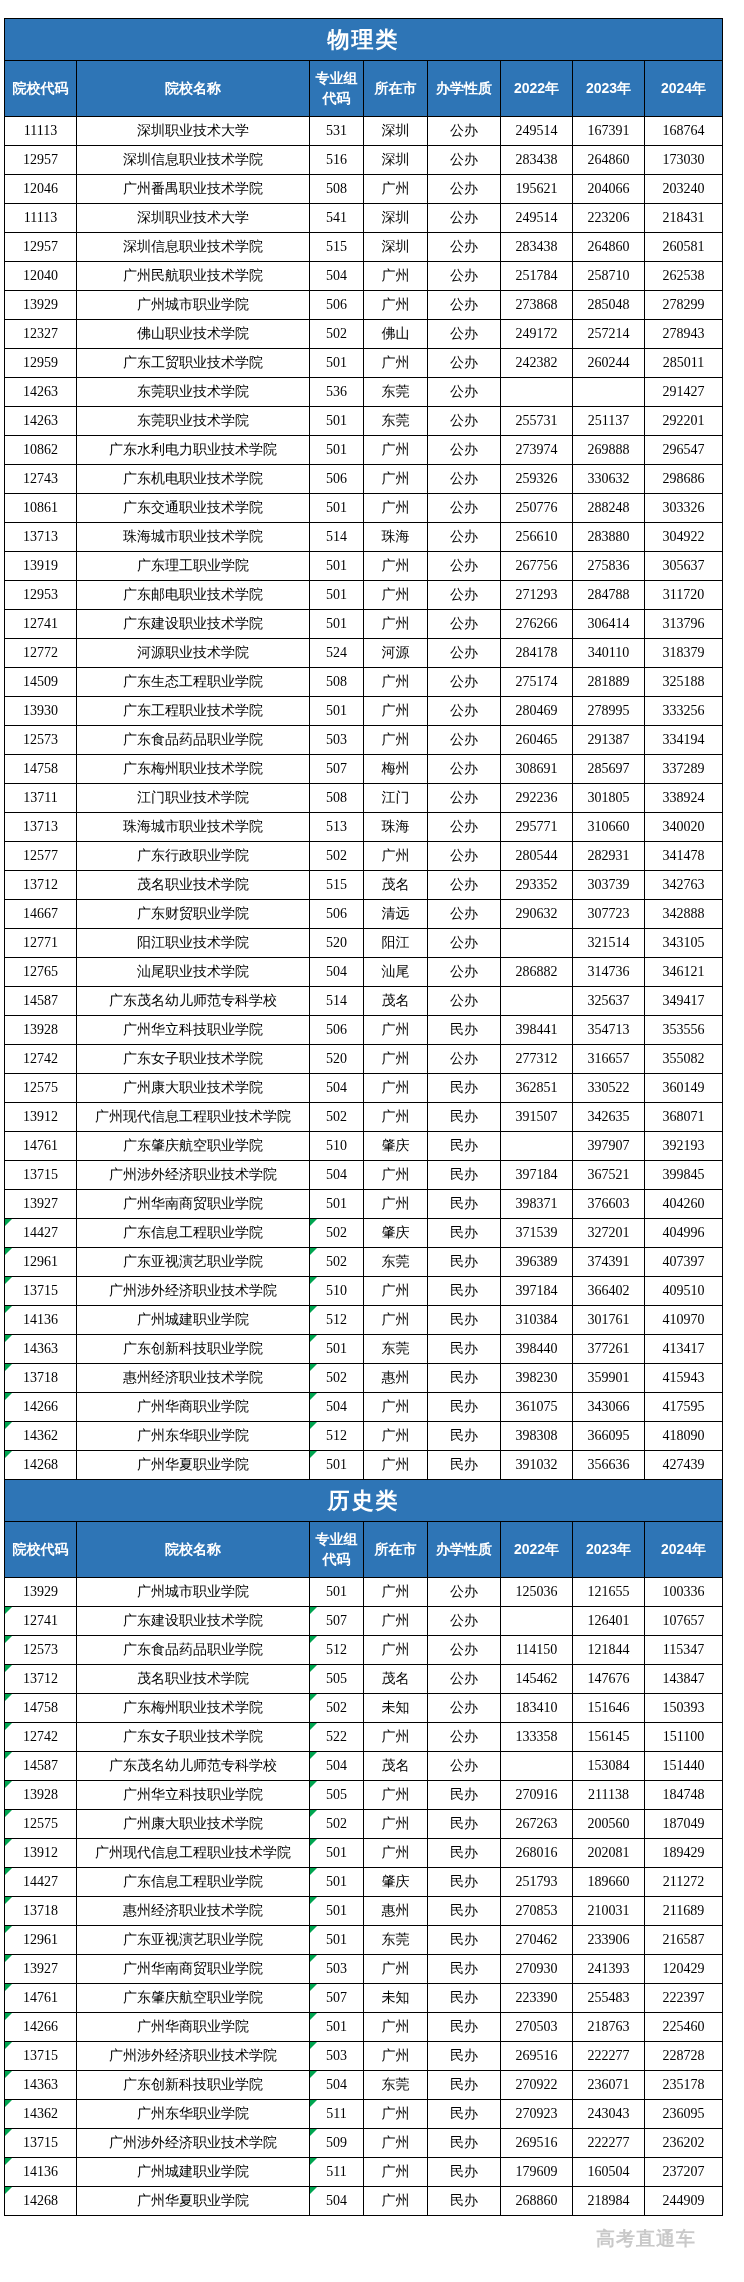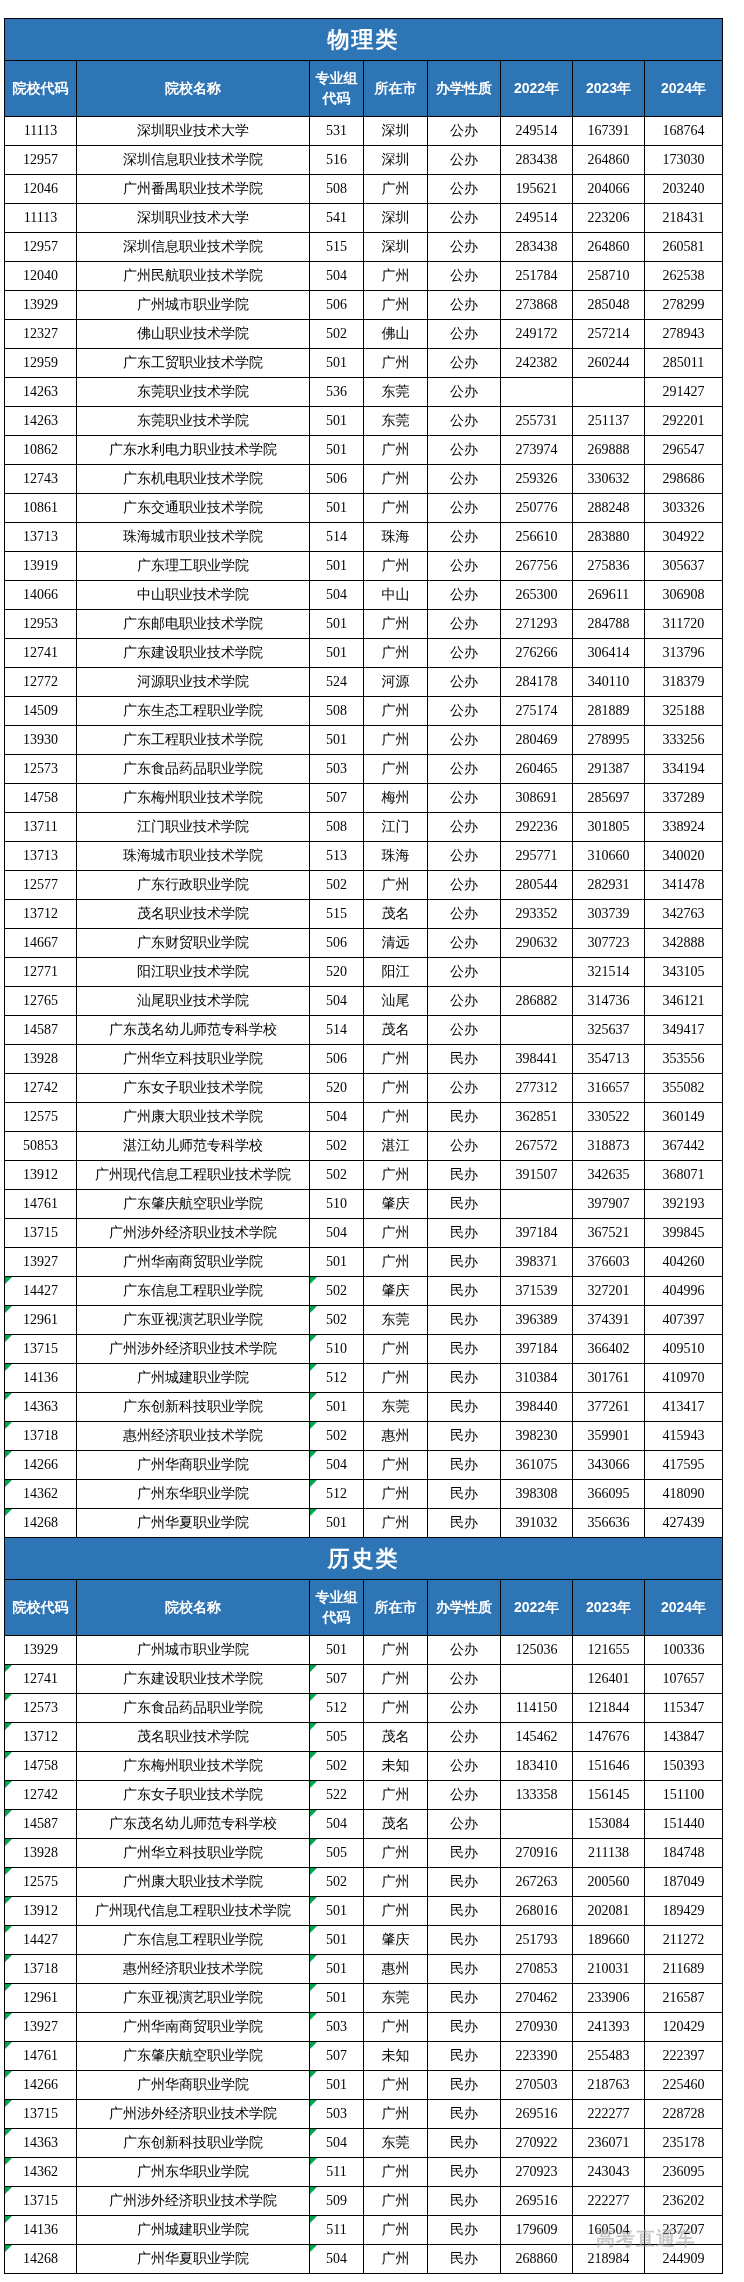--- a/index.html
+++ b/index.html
@@ -200,30 +200,20 @@
           <td class="data-cell">13919</td>
           <td class="data-cell">广东理工职业学院</td>
           <td class="data-cell">501</td>
           <td class="data-cell">广州</td>
           <td class="data-cell">公办</td>
           <td class="data-cell">267756</td>
           <td class="data-cell">275836</td>
           <td class="data-cell">305637</td>
         </tr>
         <tr>
-          <td class="data-cell">14066</td>
-          <td class="data-cell">中山职业技术学院</td>
-          <td class="data-cell">504</td>
-          <td class="data-cell">中山</td>
-          <td class="data-cell">公办</td>
-          <td class="data-cell">265300</td>
-          <td class="data-cell">269611</td>
-          <td class="data-cell">306908</td>
-        </tr>
-        <tr>
           <td class="data-cell">12953</td>
           <td class="data-cell">广东邮电职业技术学院</td>
           <td class="data-cell">501</td>
           <td class="data-cell">广州</td>
           <td class="data-cell">公办</td>
           <td class="data-cell">271293</td>
           <td class="data-cell">284788</td>
           <td class="data-cell">311720</td>
         </tr>
         <tr>
@@ -388,30 +378,20 @@
         </tr>
         <tr>
           <td class="data-cell">12575</td>
           <td class="data-cell">广州康大职业技术学院</td>
           <td class="data-cell">504</td>
           <td class="data-cell">广州</td>
           <td class="data-cell">民办</td>
           <td class="data-cell">362851</td>
           <td class="data-cell">330522</td>
           <td class="data-cell">360149</td>
-        </tr>
-        <tr>
-          <td class="data-cell">50853</td>
-          <td class="data-cell">湛江幼儿师范专科学校</td>
-          <td class="data-cell">502</td>
-          <td class="data-cell">湛江</td>
-          <td class="data-cell">公办</td>
-          <td class="data-cell">267572</td>
-          <td class="data-cell">318873</td>
-          <td class="data-cell">367442</td>
         </tr>
         <tr>
           <td class="data-cell">13912</td>
           <td class="data-cell">广州现代信息工程职业技术学院</td>
           <td class="data-cell">502</td>
           <td class="data-cell">广州</td>
           <td class="data-cell">民办</td>
           <td class="data-cell">391507</td>
           <td class="data-cell">342635</td>
           <td class="data-cell">368071</td>

